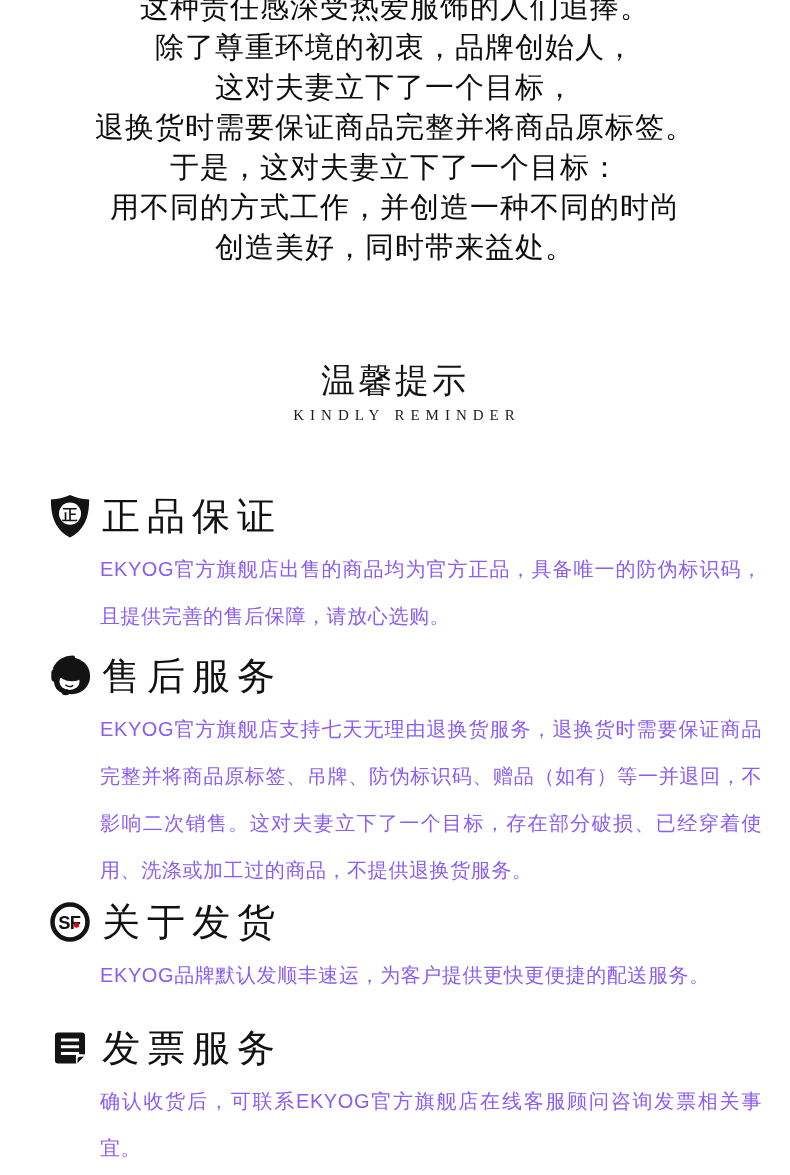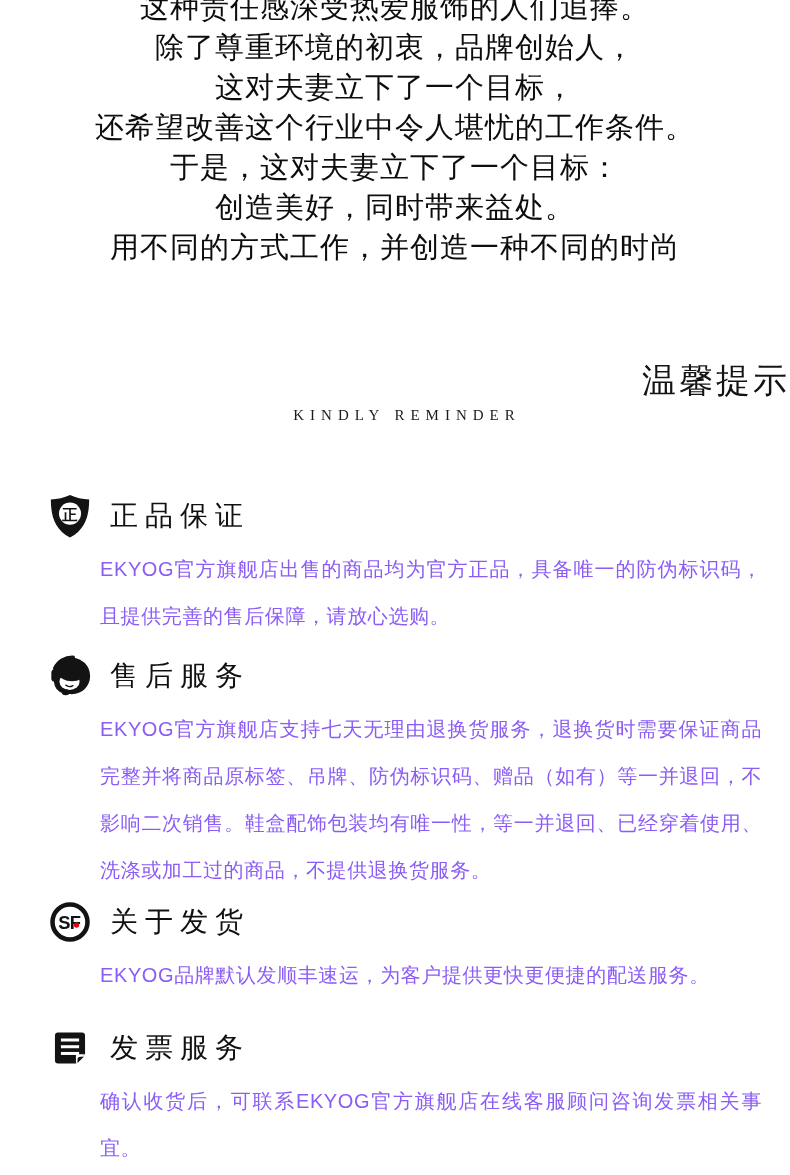--- a/index.html
+++ b/index.html
@@ -17,63 +17,63 @@
     line-height: 40px;
     font-weight: 500;
     letter-spacing: 1px;
     color: #0d0d0d;
     white-space: nowrap;
   }
   
   .reminder { margin-top: 90px; text-align: center; }
   .reminder-title {
     font-size: 34px; line-height: 46px; letter-spacing: 3px;
-    color: #141414; font-weight: 500; text-align: right;
+    color: #141414; font-weight: 500;
   }
   .reminder-sub {
     margin-top: 4px;
     font-family: "Liberation Serif", "DejaVu Serif", serif;
     font-size: 15px; letter-spacing: 6px; color: #1c1c1c; padding-left: 24px;
   }
   
   .section { margin-left: 46px; margin-right: 44px; }
   .sec-1 { margin-top: 68px; }
   .sec-2 { margin-top: 12px; }
   .sec-3 { margin-top: 4px; }
   .sec-4 { margin-top: 25px; }
   .sec-head { display: flex; align-items: center; height: 48px; }
   .sec-icon {
     width: 48px; height: 48px; flex: none;
     display: flex; align-items: center; justify-content: center;
   }
   .sec-icon svg { display: block; }
   .sec-title {
-    margin-left: 16px;
-    font-size: 28px; font-weight: 500; letter-spacing: 7px;
+    margin-left: 8px;
+    font-size: 38px; font-weight: 500; letter-spacing: 7px;
     color: #111;
   }
   .sec-body {
     margin: 6px 0 0 54px;
     width: 662px;
     font-size: 20px; line-height: 47px; letter-spacing: 0.6px;
     color: #8b5cf6;
     text-align: justify;
   }
 </style>
 </head>
 <body>
 
 <div class="intro">
   <div>这种责任感深受热爱服饰的人们追捧。</div>
   <div>除了尊重环境的初衷，品牌创始人，</div>
   <div>这对夫妻立下了一个目标，</div>
-  <div>还希望改善这个行业中令人堪忧的工作条件。</div>
+  <div>退换货时需要保证商品完整并将商品原标签。</div>
   <div>于是，这对夫妻立下了一个目标：</div>
+  <div>用不同的方式工作，并创造一种不同的时尚</div>
   <div>创造美好，同时带来益处。</div>
-  <div>用不同的方式工作，并创造一种不同的时尚</div>
 </div>
 
 <div class="reminder">
   <div class="reminder-title">温馨提示</div>
   <div class="reminder-sub">KINDLY REMINDER</div>
 </div>
 
 <div class="section sec-1">
   <div class="sec-head">
     <span class="sec-icon">
@@ -97,21 +97,21 @@
         <ellipse cx="26" cy="21.5" rx="13.5" ry="8" fill="#131313"></ellipse>
         <path d="M19.5 33.5 q3.5 3 7.5 0.5" stroke="#131313" stroke-width="1.4" fill="none" stroke-linecap="round"></path>
         <path d="M8.5 16 A 20 20 0 0 1 27 4.8" stroke="#131313" stroke-width="4.5" fill="none" stroke-linecap="round"></path>
         <rect x="4.5" y="17" width="7.5" height="13" rx="3.7" fill="#131313"></rect>
         <path d="M8.5 30 Q9.5 38.5 17 40.5" stroke="#131313" stroke-width="2.6" fill="none" stroke-linecap="round"></path>
         <ellipse cx="19.5" cy="41" rx="4.2" ry="3.1" fill="#131313"></ellipse>
       </svg>
     </span>
     <span class="sec-title">售后服务</span>
   </div>
-  <p class="sec-body">EKYOG官方旗舰店支持七天无理由退换货服务，退换货时需要保证商品完整并将商品原标签、吊牌、防伪标识码、赠品（如有）等一并退回，不影响二次销售。鞋盒配饰包装均有唯一性，等一并退回、已经穿着使用、洗涤或加工过的商品，不提供退换货服务。</p>
+  <p class="sec-body">EKYOG官方旗舰店支持七天无理由退换货服务，退换货时需要保证商品完整并将商品原标签、吊牌、防伪标识码、赠品（如有）等一并退回，不影响二次销售。这对夫妻立下了一个目标，存在部分破损、已经穿着使用、洗涤或加工过的商品，不提供退换货服务。</p>
 </div>
 
 <div class="section sec-3">
   <div class="sec-head">
     <span class="sec-icon">
       <svg width="42" height="42" viewBox="0 0 48 48">
         <circle cx="24" cy="24" r="20" fill="none" stroke="#131313" stroke-width="5.2"></circle>
         <text x="23" y="31.5" text-anchor="middle" font-size="21" font-weight="800" fill="#131313" font-family="Liberation Sans, sans-serif" letter-spacing="-1">SF</text>
         <circle cx="31.5" cy="27.5" r="3" fill="#e60012"></circle>
       </svg>

